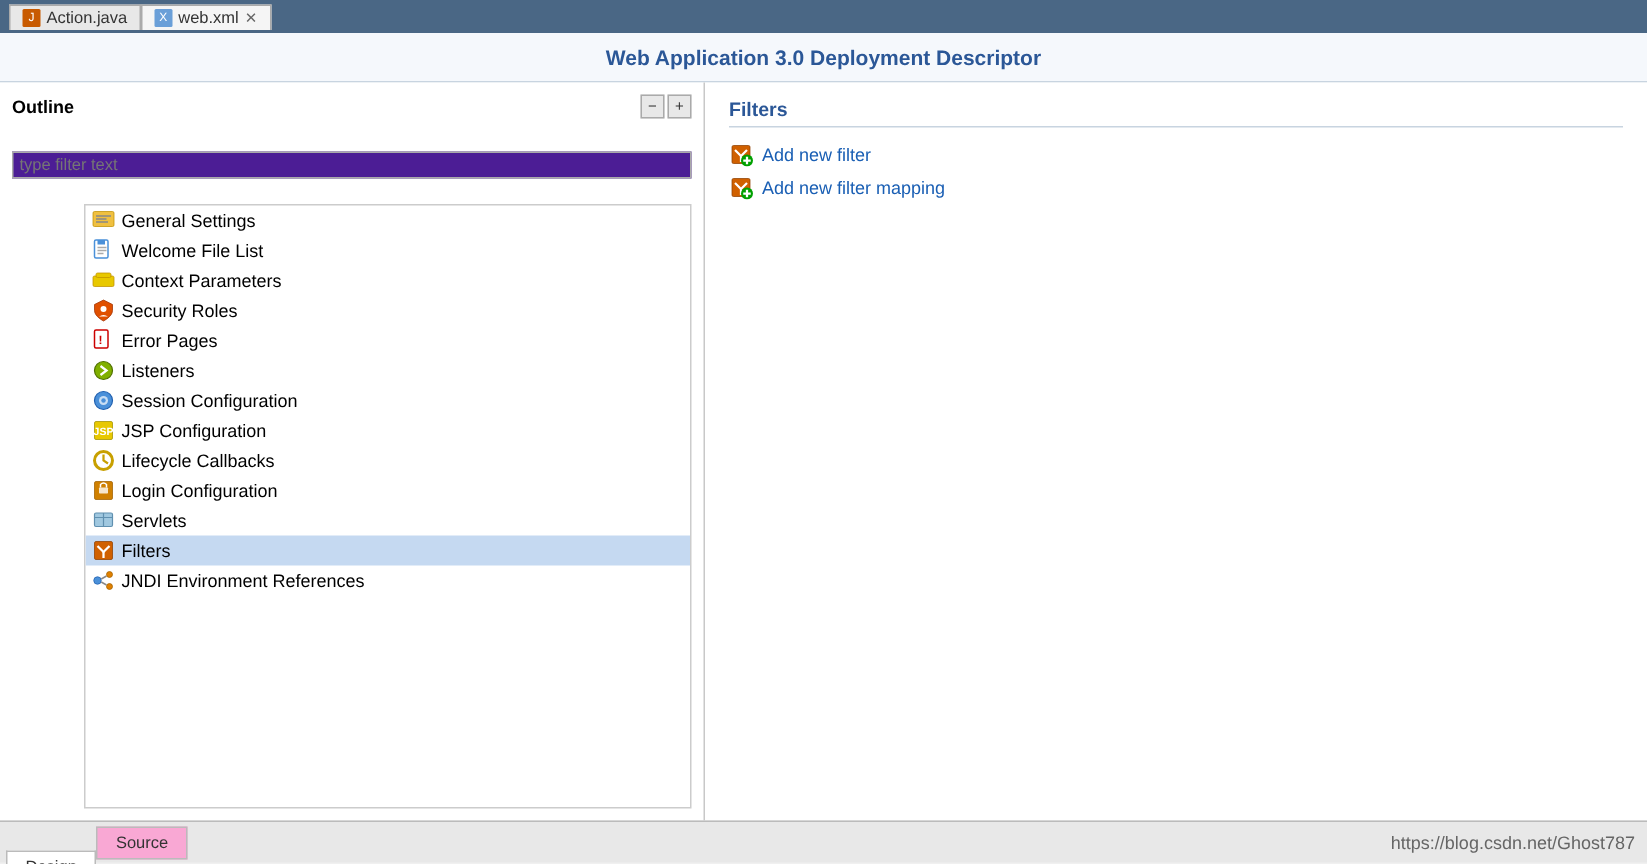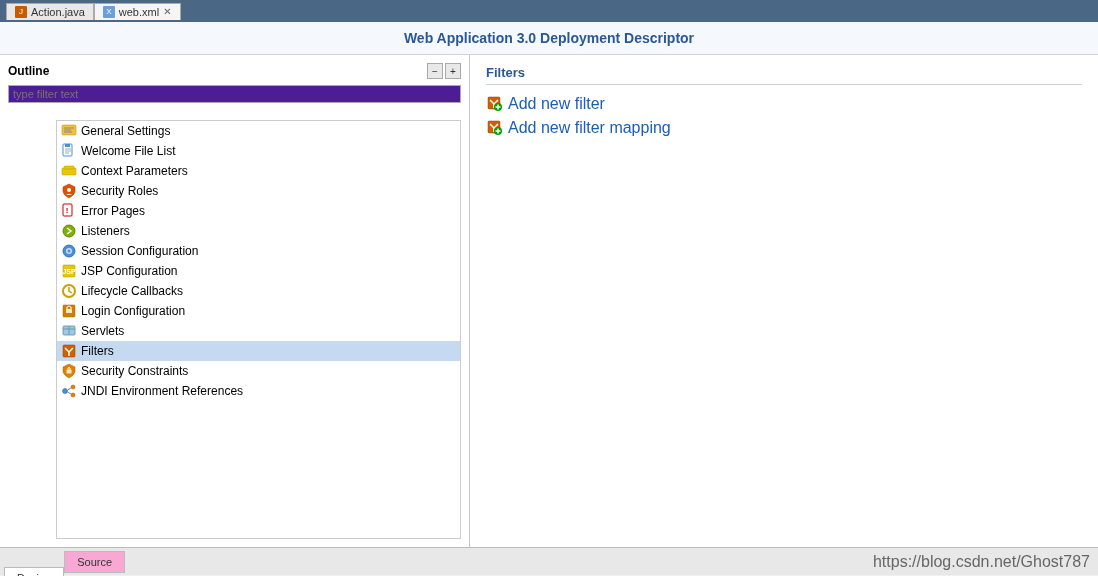--- a/index.html
+++ b/index.html
@@ -58,21 +58,21 @@
       width: 470px;
       border-right: 1px solid #c8c8c8;
       display: flex;
       flex-direction: column;
       padding: 8px;
     }
     .outline-header {
       display: flex;
       justify-content: space-between;
       align-items: center;
-      margin-bottom: 6px;
+      margin-bottom: 22px;
     }
     .outline-title {
       font-weight: bold;
       font-size: 12px;
       color: #000;
     }
     .outline-controls {
       display: flex;
       gap: 2px;
     }
@@ -135,27 +135,27 @@
     .section-title {
       font-size: 13px;
       font-weight: bold;
       color: #2b5797;
       border-bottom: 1px solid #c8d4e0;
       padding-bottom: 4px;
       margin-bottom: 10px;
     }
     .action-link {
       display: flex;
-      align-items: flex-start;
+      align-items: center;
       gap: 6px;
       margin-bottom: 6px;
       cursor: pointer;
       color: #1a5fb4;
       text-decoration: none;
-      font-size: 16px;
+      font-size: 12px;
     }
     .action-icon {
       width: 16px;
       height: 16px;
       flex-shrink: 0;
     }
 
     
     .bottom-tabs {
       height: 28px;
@@ -178,21 +178,21 @@
       font-size: 11px;
       cursor: pointer;
       color: #333;
     }
     .bottom-tab.active {
       background: #fff;
       border-bottom-color: #fff;
       margin-top: 32px;
     }
     .bottom-url {
-      font-size: 16px;
+      font-size: 12px;
       color: #666;
       padding-right: 4px;
     }
   </style>
 </head>
 <body>
 
 <div class="title-bar">
   <div class="tab">
     <span class="tab-icon-java">J</span>
@@ -346,30 +346,20 @@
         <div class="tree-item-icon">
           <svg viewBox="0 0 16 16">
               <rect x="2" y="2" width="12" height="12" rx="1" fill="#d06000" stroke="#904000" stroke-width="0.5"></rect>
               <path d="M4 5 L8 9 L12 5" fill="none" stroke="#fff" stroke-width="1.5"></path>
               <line x1="8" y1="9" x2="8" y2="13" stroke="#fff" stroke-width="1.5"></line>
             </svg>
         </div>
         <span>Filters</span>
       </div>
 
-      <div class="tree-item">
-        <div class="tree-item-icon">
-          <svg viewBox="0 0 16 16">
-              <path d="M8 1 L14 4 L14 8 C14 12 8 15 8 15 C8 15 2 12 2 8 L2 4 Z" fill="#e08000" stroke="#a06000" stroke-width="0.5"></path>
-              <rect x="5.5" y="6.5" width="5" height="4" rx="0.5" fill="#fff" opacity="0.8"></rect>
-              <path d="M7 6.5 L7 5 Q8 3.5 9 5 L9 6.5" fill="none" stroke="#fff" stroke-width="1"></path>
-            </svg>
-        </div>
-        <span>Security Constraints</span>
-      </div>
 
       <div class="tree-item">
         <div class="tree-item-icon">
           <svg viewBox="0 0 16 16">
               <circle cx="4" cy="8" r="2.5" fill="#4a90d9" stroke="#2060b0" stroke-width="0.5"></circle>
               <circle cx="12" cy="4" r="2" fill="#e08000" stroke="#a06000" stroke-width="0.5"></circle>
               <circle cx="12" cy="12" r="2" fill="#e08000" stroke="#a06000" stroke-width="0.5"></circle>
               <line x1="6.5" y1="7" x2="10" y2="5" stroke="#888" stroke-width="1"></line>
               <line x1="6.5" y1="9" x2="10" y2="11" stroke="#888" stroke-width="1"></line>
             </svg>

